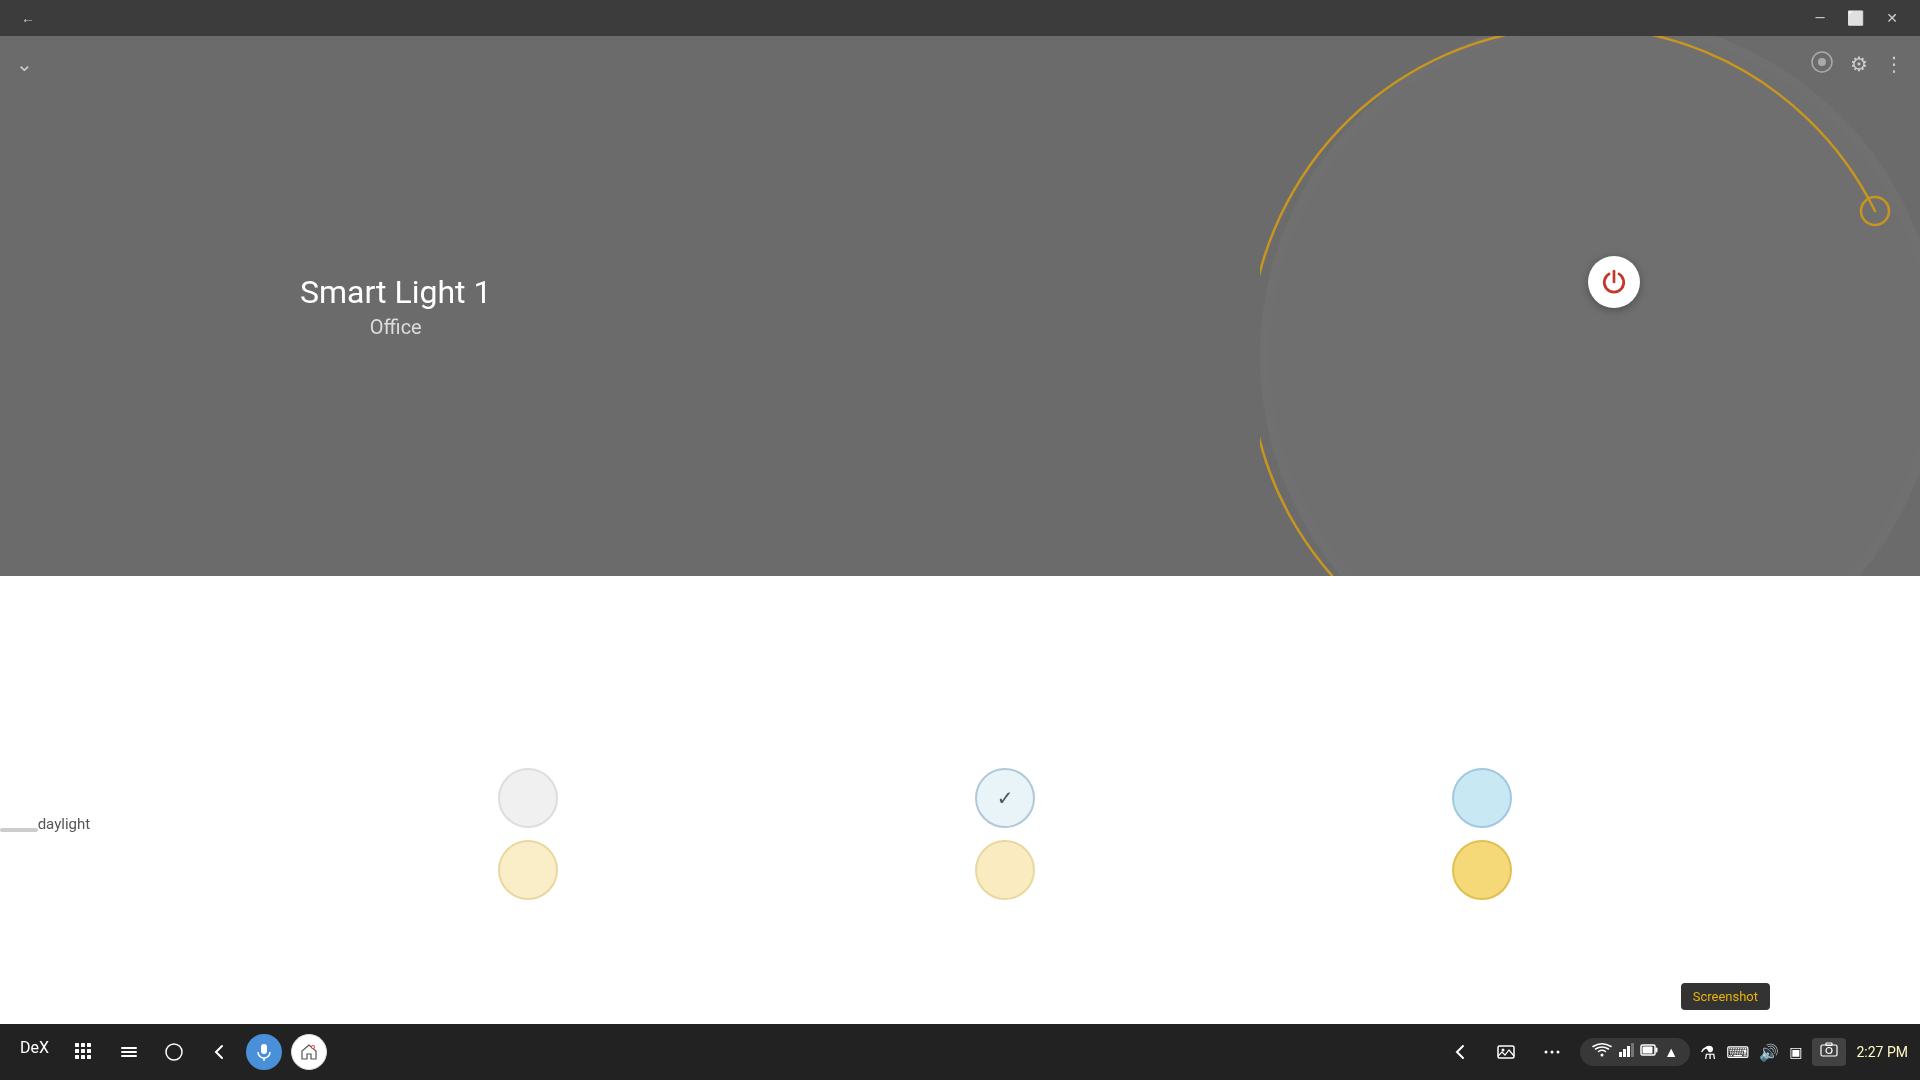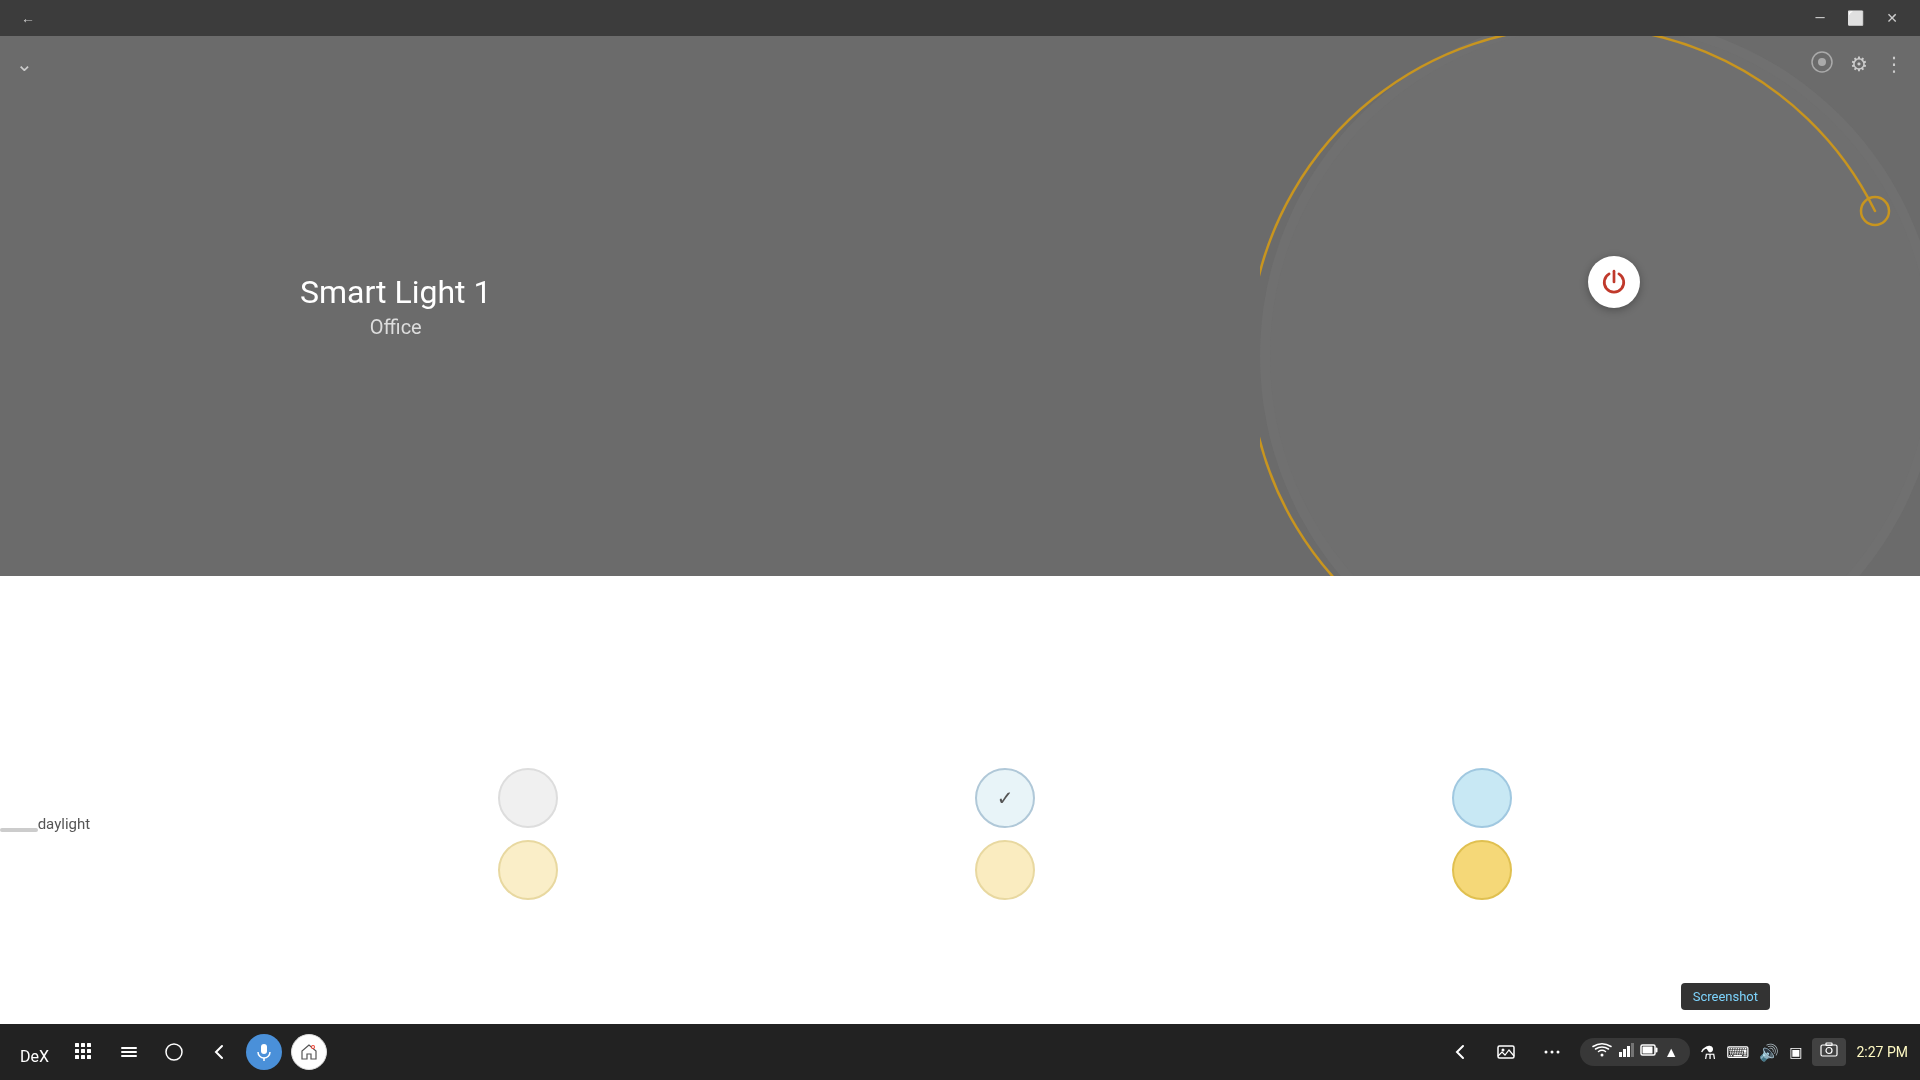--- a/index.html
+++ b/index.html
@@ -181,21 +181,21 @@
       left: 0;
       width: 1920px;
       height: 56px;
       background: #222;
       display: flex;
       align-items: center;
       justify-content: space-between;
       padding: 0 12px;
       z-index: 100;
     }
-    .taskbar-left { display: flex; align-items: flex-end; gap: 9px; }
+    .taskbar-left { display: flex; align-items: flex-start; gap: 9px; }
     .taskbar-right { display: flex; align-items: center; gap: 10px; }
     .taskbar-item {
       display: flex;
       align-items: center;
       justify-content: center;
       cursor: pointer;
       padding: 4px 8px;
       border-radius: 4px;
       color: #fff;
     }
@@ -222,21 +222,21 @@
     }
 
     .time-display { color: #fef9c3; font-size: 14px; }
 
     
     .screenshot-tooltip {
       position: fixed;
       bottom: 70px;
       right: 150px;
       background: #333;
-      color: #7dd3fc;
+      color: #eab308;
       padding: 6px 12px;
       border-radius: 4px;
       font-size: 13px;
       z-index: 200;
     }
 
     
     .nav-btn {
       width: 36px;
       height: 36px;

